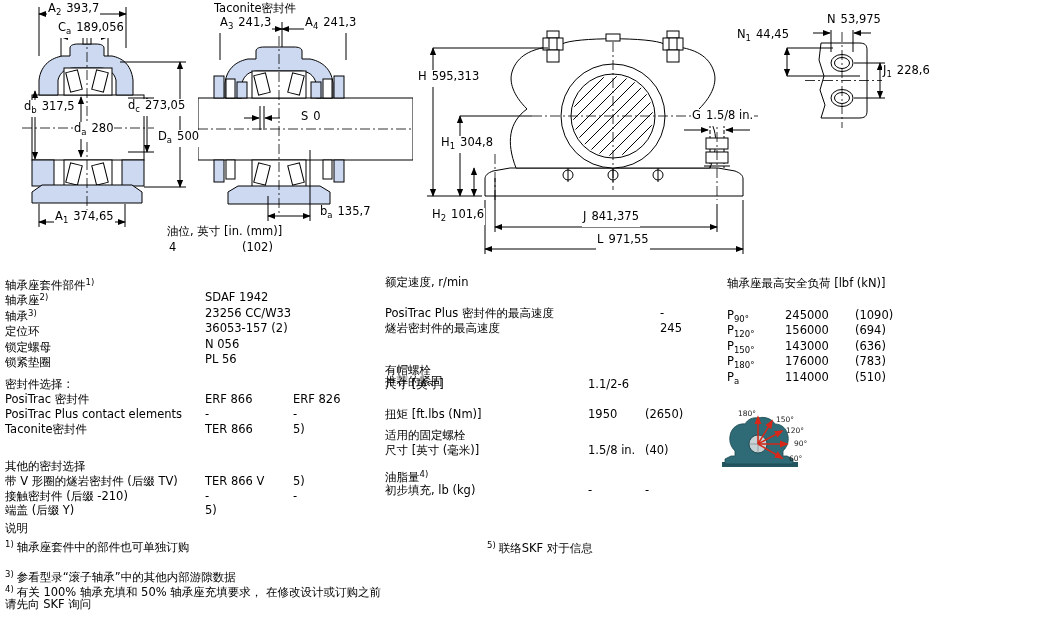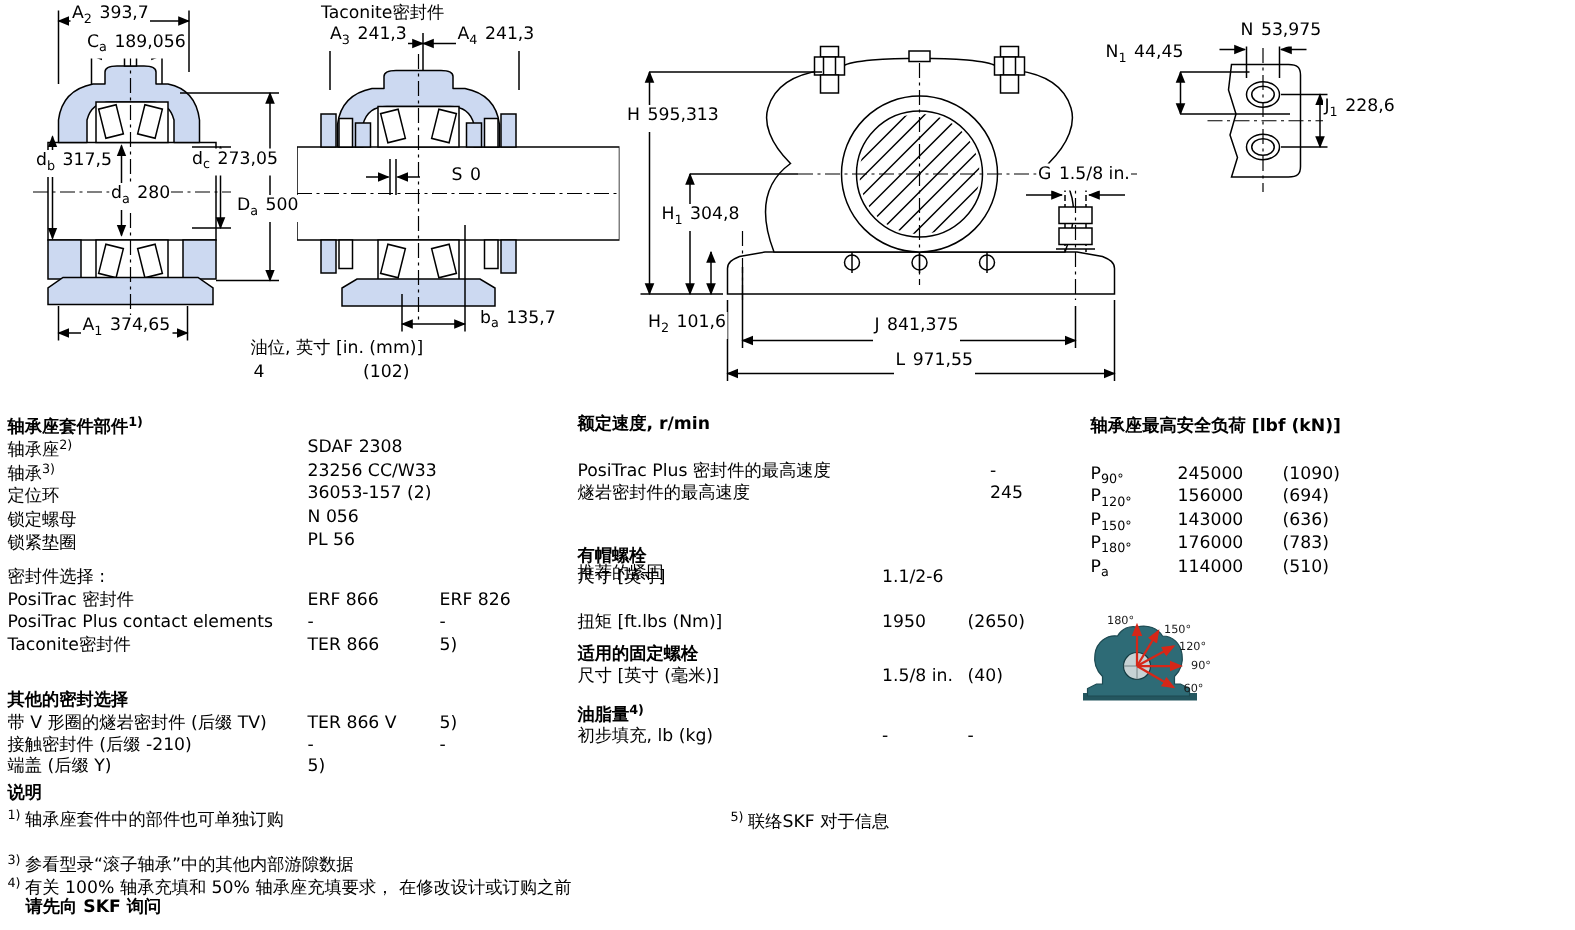--- a/index.html
+++ b/index.html
@@ -4,21 +4,21 @@
 <style>
   *{margin:0;padding:0;box-sizing:border-box}
   html,body{background:#fff}
   body{font-family:"DejaVu Sans","Liberation Sans",sans-serif;color:#000}
   .page{position:relative;width:1050px;height:620px;background:#fff;overflow:hidden;font-size:11.5px;line-height:14px}
   svg{position:absolute}
   .dim{position:absolute;white-space:nowrap;background:#fff;padding:0 1px;font-size:11.5px;line-height:13px}
   .dim sub{font-size:8.5px;vertical-align:-3px}
   .dim .dv{margin-left:5px}
   .txt{position:absolute;white-space:nowrap}
-  .b{font-weight:bold}
+  .b{font-weight:normal}
   .row{position:absolute;white-space:nowrap;height:15px}
   .row .lab{position:absolute;left:0;top:0;white-space:nowrap}
   .row .v{position:absolute;top:0;white-space:nowrap}
   sup{font-size:8.5px;vertical-align:4px}
   sub{font-size:8.5px;vertical-align:-3px}
   .angle-lbl{position:absolute;font-size:7.5px;line-height:8px;color:#1a1a1a;white-space:nowrap}
   .note .nt{margin-left:3px}
 </style>
 </head>
 <body>
@@ -281,21 +281,21 @@
   <div class="dim" style="left:582px;top:210px"><span>J</span><sub></sub><span class="dv">841,375</span></div>
   <div class="dim" style="left:596px;top:233px"><span>L</span><sub></sub><span class="dv">971,55</span></div>
 
   <div class="dim" style="left:736px;top:28px"><span>N</span><sub>1</sub><span class="dv">44,45</span></div>
   <div class="dim" style="left:826px;top:13px"><span>N</span><sub></sub><span class="dv">53,975</span></div>
   <div class="dim" style="left:882px;top:64px"><span>J</span><sub>1</sub><span class="dv">228,6</span></div>
 
   <div class="txt b" style="left:5px;top:275px"><span>轴承座套件部件</span><sup>1)</sup></div>
   <div class="row" style="left:5px;top:290px;width:380px">
       <span class="lab"><span>轴承座</span><sup>2)</sup></span>
-      <span class="v" style="left:200px">SDAF 2308</span>
+      <span class="v" style="left:200px">SDAF 1942</span>
     </div>
   <div class="row" style="left:5px;top:306px;width:380px">
       <span class="lab"><span>轴承</span><sup>3)</sup></span>
       <span class="v" style="left:200px">23256 CC/W33</span>
     </div>
   <div class="row" style="left:5px;top:321px;width:380px">
       <span class="lab"><span>定位环</span><sup></sup></span>
       <span class="v" style="left:200px">36053-157 (2)</span>
     </div>
   <div class="row" style="left:5px;top:337px;width:380px">
@@ -338,21 +338,21 @@
   <div class="row" style="left:5px;top:503px;width:380px">
       <span class="lab">端盖 (后缀 Y)</span>
       <span class="v" style="left:200px">5)</span>
       <span class="v" style="left:288px"></span>
     </div>
 
   <div class="txt b" style="left:5px;top:521px">说明</div>
   <div class="row note" style="left:5px;top:537px;width:500px"><sup>1)</sup><span class="nt">轴承座套件中的部件也可单独订购</span></div>
   <div class="row note" style="left:5px;top:567px;width:500px"><sup>3)</sup><span class="nt">参看型录“滚子轴承”中的其他内部游隙数据</span></div>
   <div class="row note" style="left:5px;top:582px;width:500px"><sup>4)</sup><span class="nt">有关 100% 轴承充填和 50% 轴承座充填要求， 在修改设计或订购之前</span></div>
-  <div class="txt b" style="left:17px;top:597px">请先向 SKF 询问</div>
+  <div class="txt b" style="left:5px;top:597px">请先向 SKF 询问</div>
 
   <div class="row note" style="left:487px;top:538px;width:250px"><sup>5)</sup><span class="nt">联络SKF 对于信息</span></div>
 
   <div class="txt b" style="left:385px;top:275px">额定速度, r/min</div>
   <div class="row" style="left:385px;top:306px;width:300px">
       <span class="lab">PosiTrac Plus 密封件的最高速度</span>
       <span class="v" style="left:275px">-</span>
     </div>
   <div class="row" style="left:385px;top:321px;width:300px">
       <span class="lab">燧岩密封件的最高速度</span>

